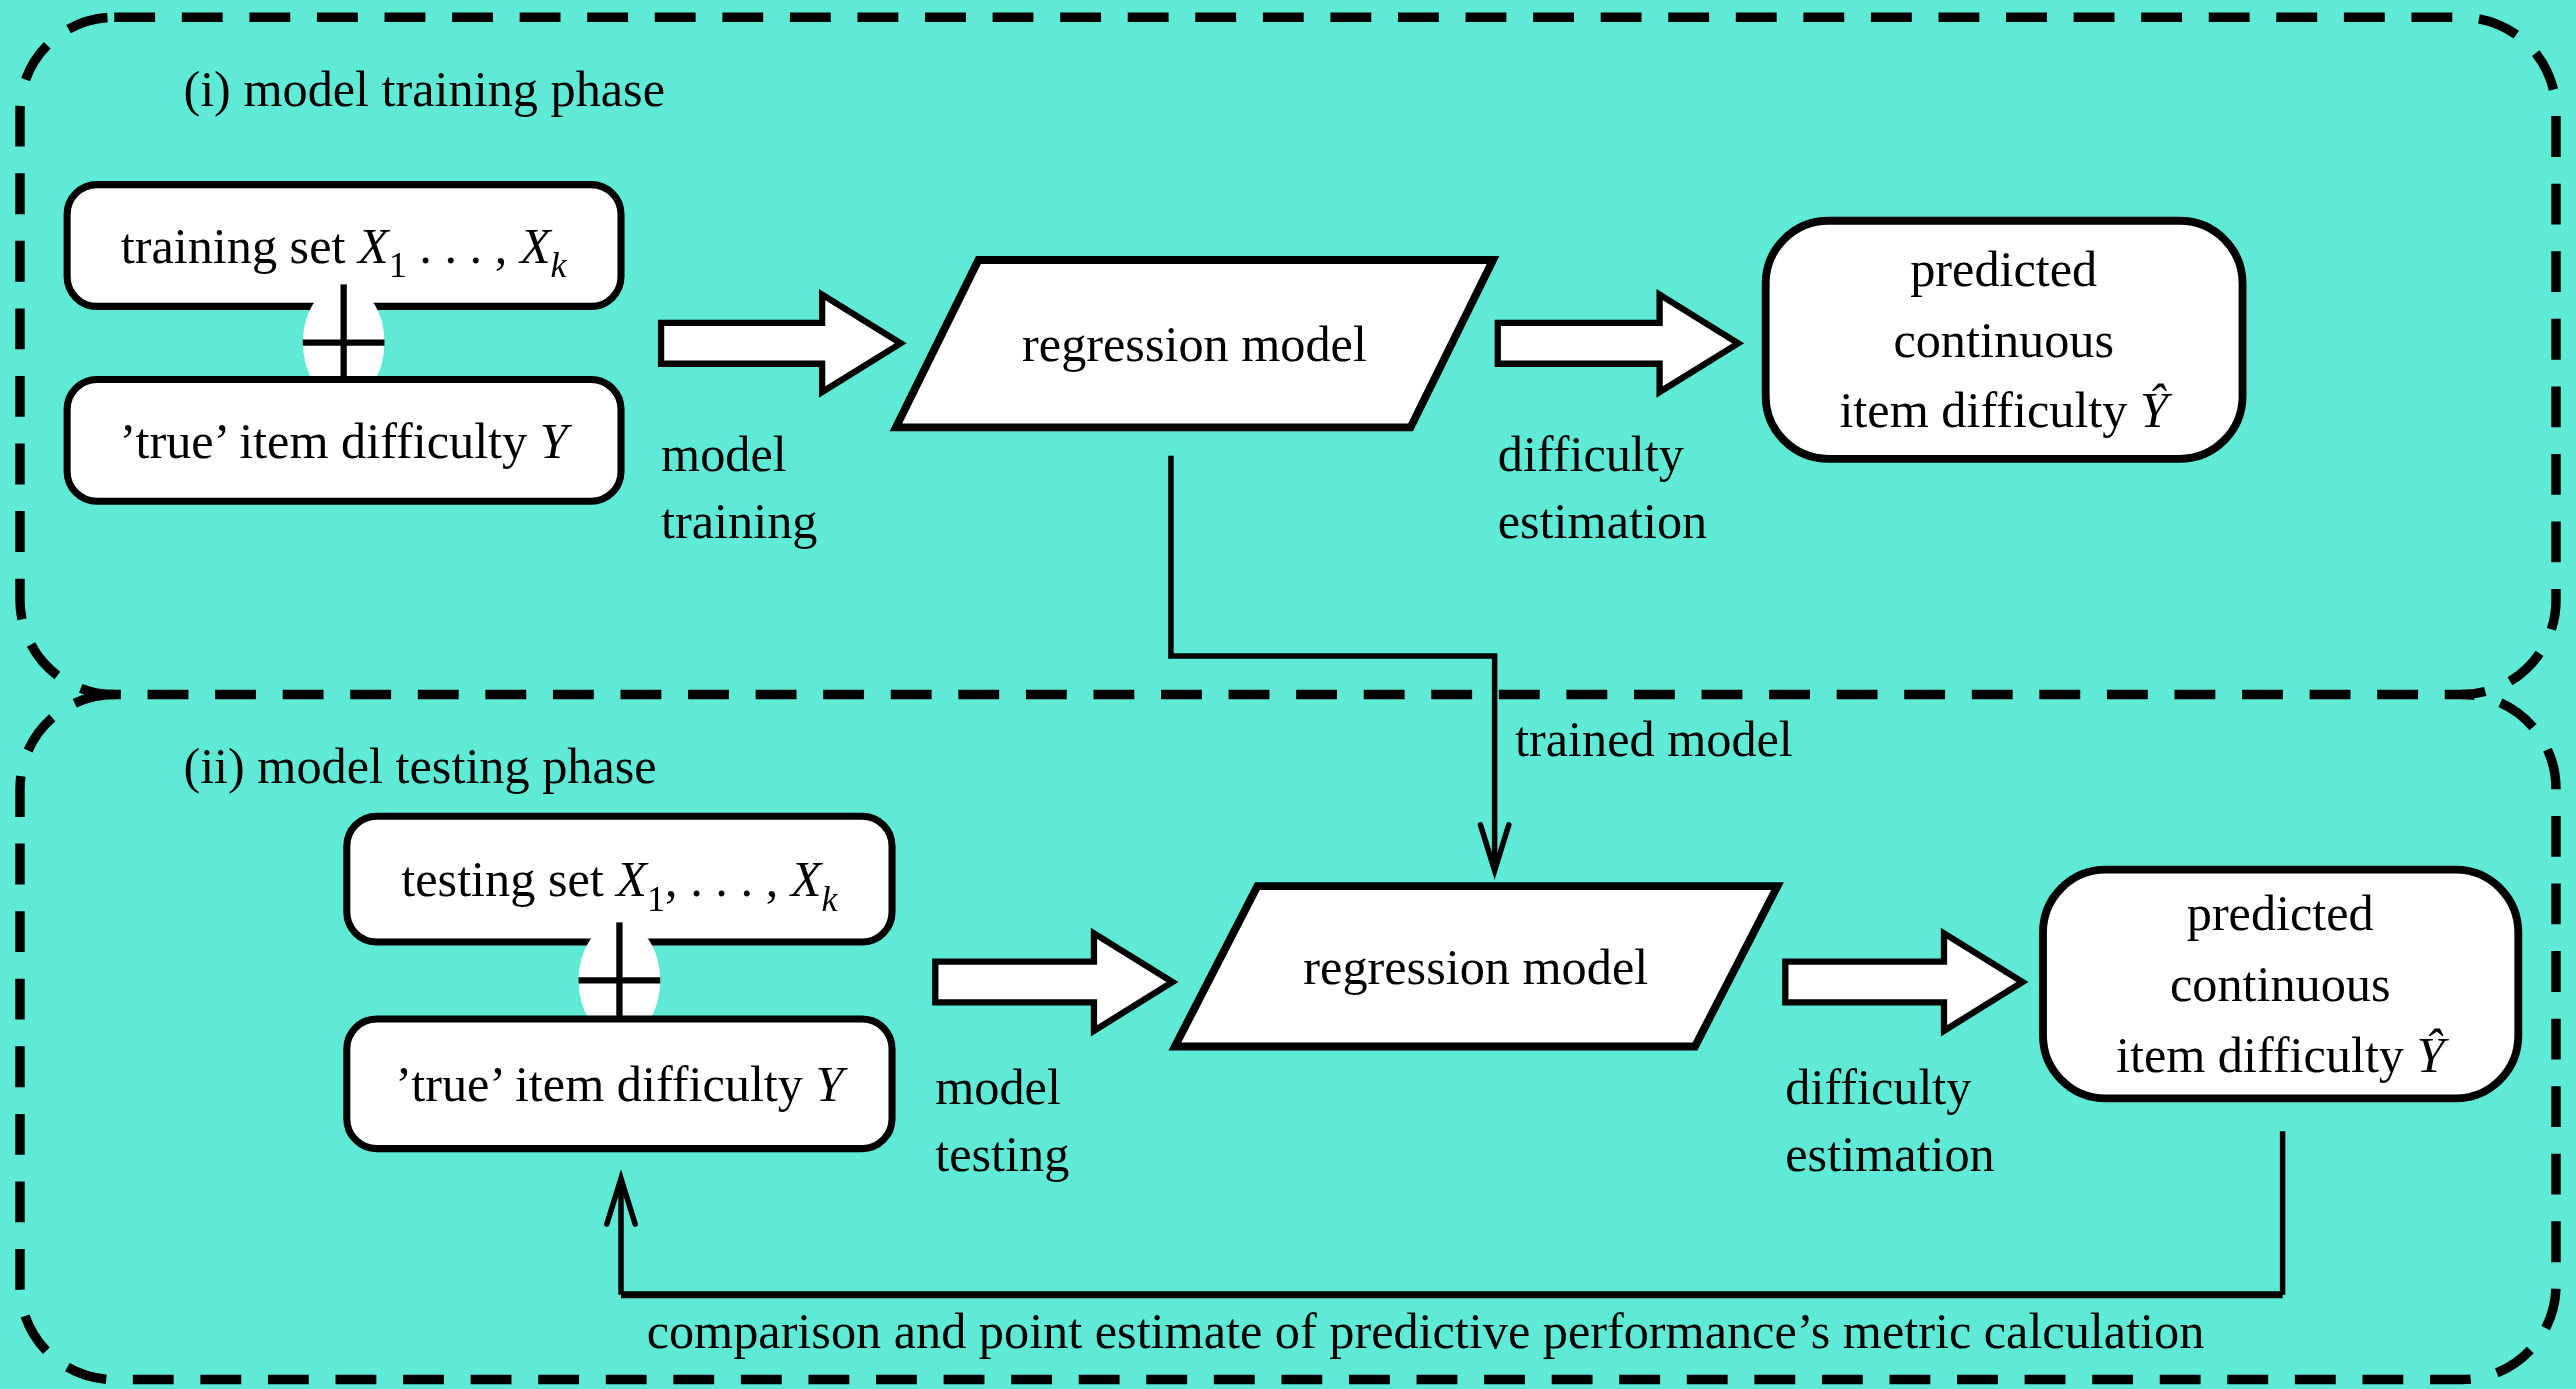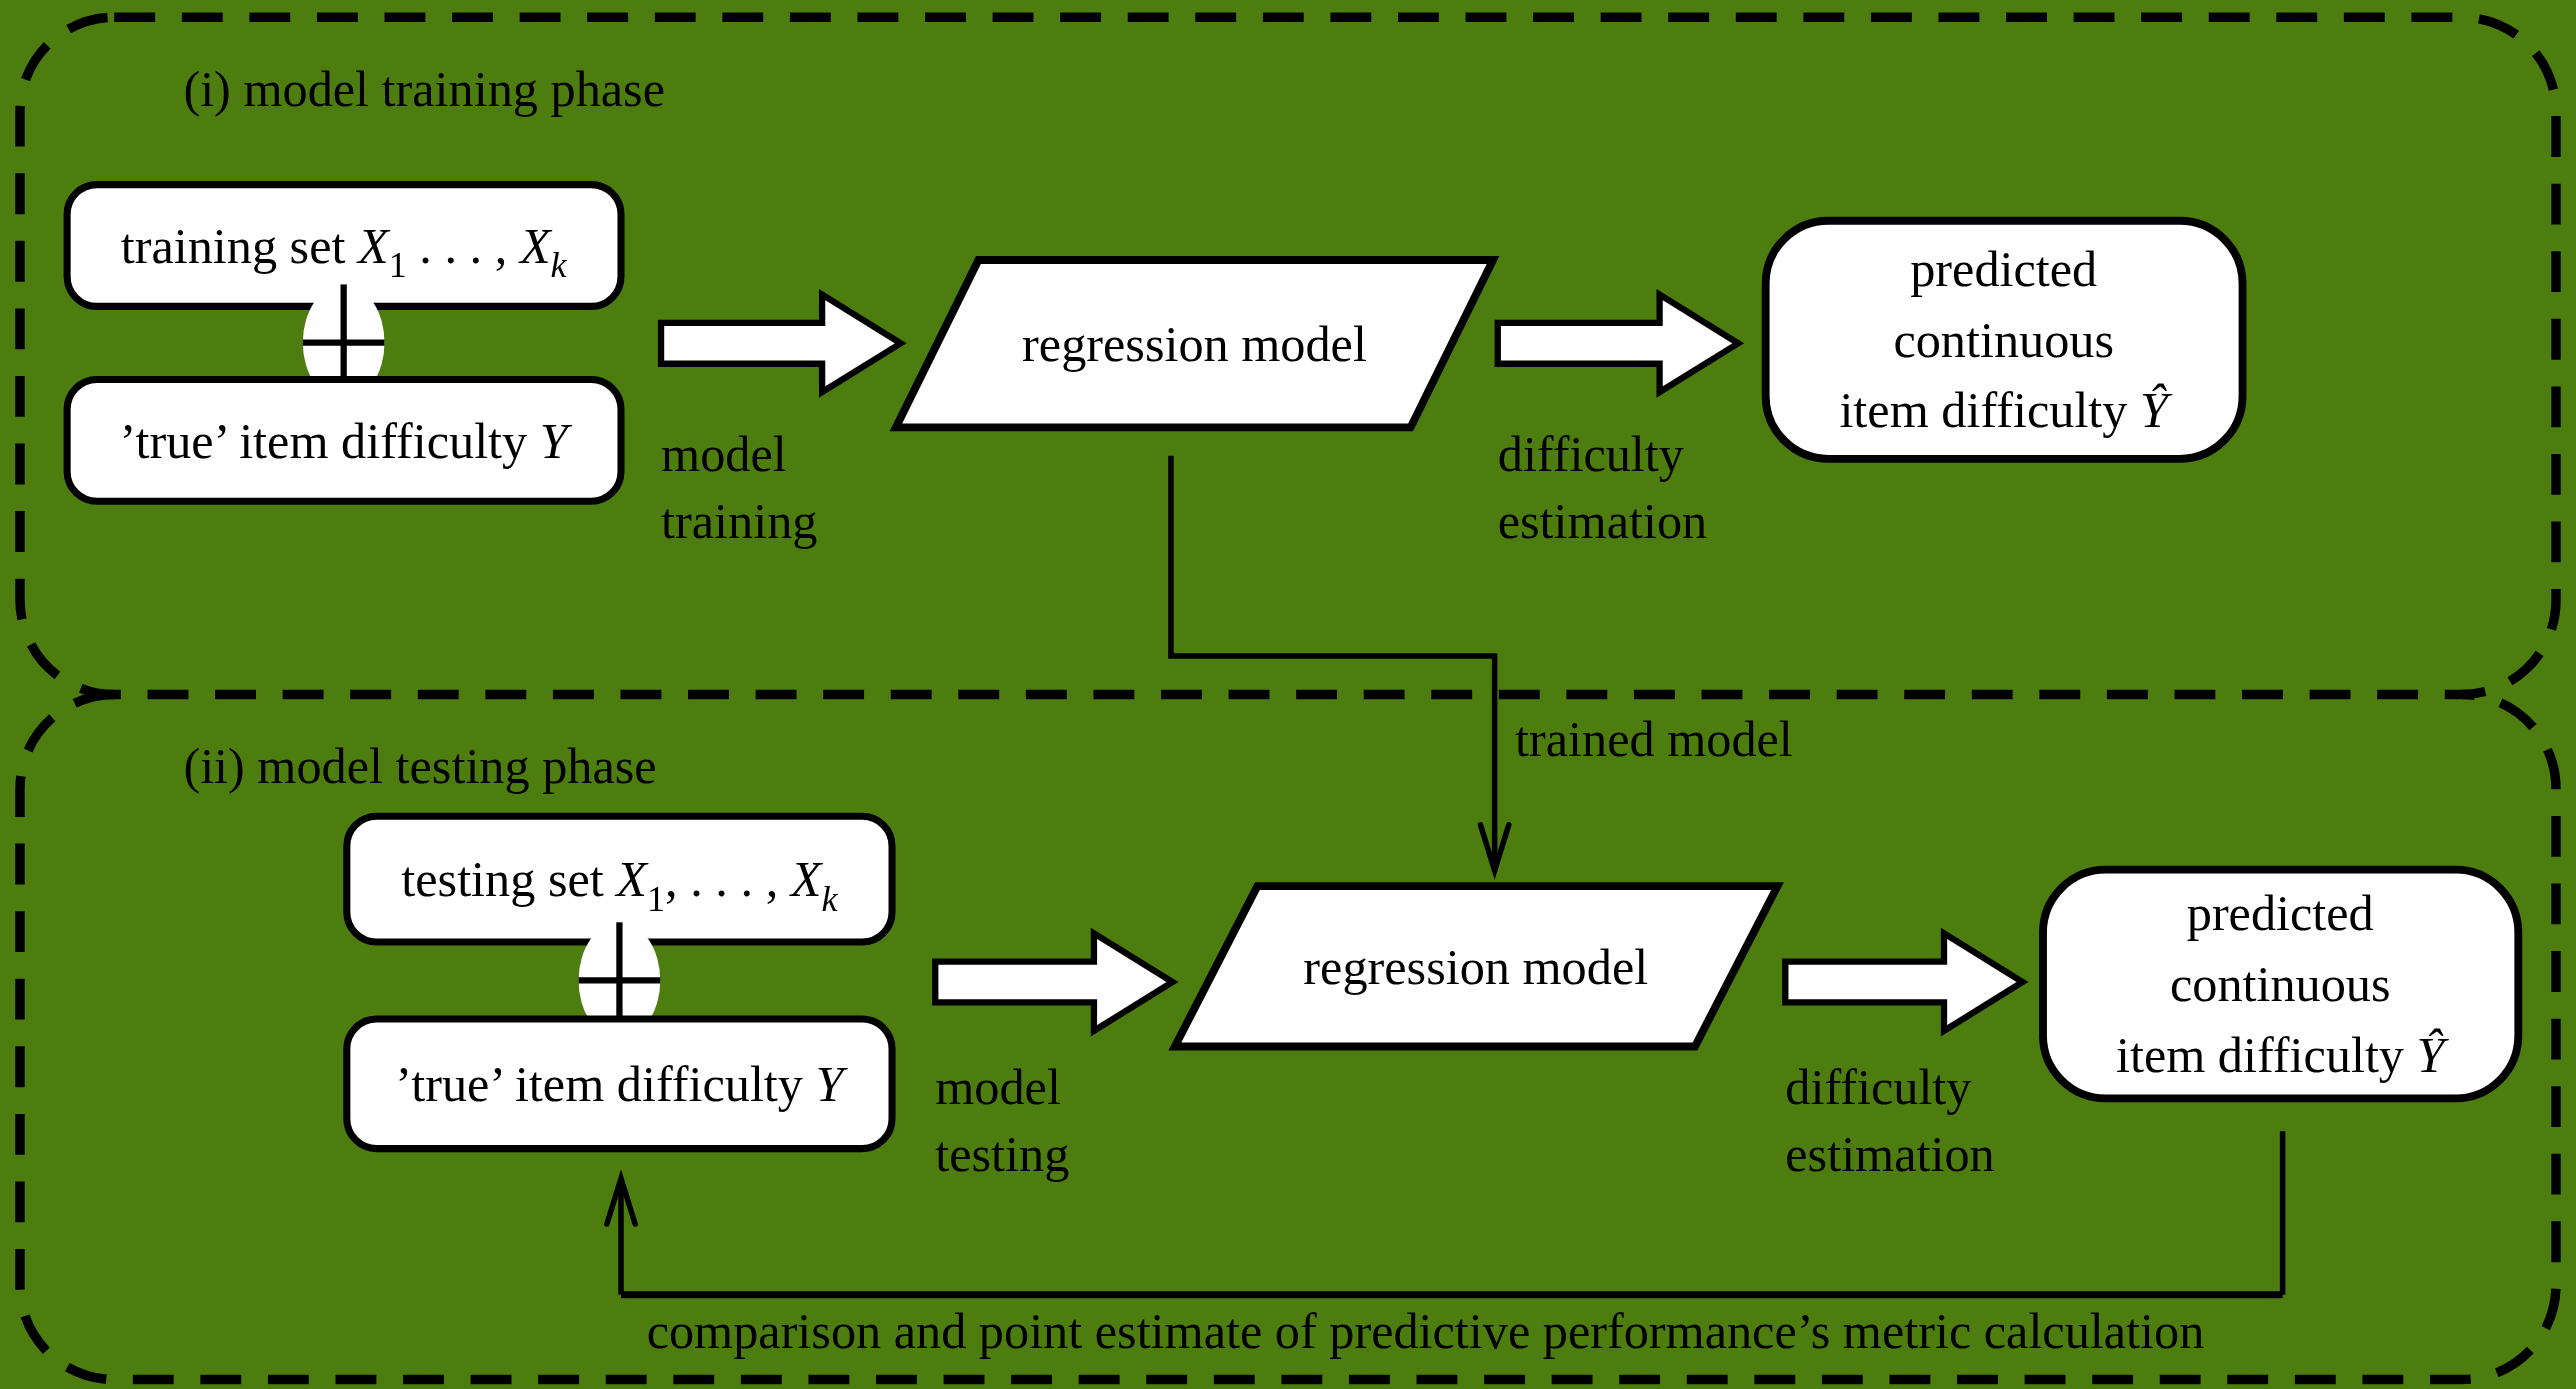--- a/index.html
+++ b/index.html
@@ -1,16 +1,16 @@
 <!DOCTYPE html>
 <html style="font-size:12.6px"><head>
 <meta charset="utf-8">
 <style>
   html,body{margin:0;padding:0;background:#ffffff;}
-  .stage{width:2576px;height:1389px;position:relative;background:#4d7c0f;overflow:hidden;}
+  .stage{width:2576px;height:1389px;position:relative;background:#5eead4;overflow:hidden;}
   svg{display:block;}
   text{font-family:"Liberation Serif","DejaVu Serif",serif;font-size:64px;fill:#000;}
   .it{font-style:italic;}
   .sub{font-size:46px;}
   .shape{fill:#ffffff;stroke:#000000;}
   .box{stroke-width:9;}
   .para{stroke-width:10;}
   .barrow{stroke-width:8;}
   .oplus{stroke-width:8;fill:#ffffff;}
   .oplusline{stroke:#000000;stroke-width:8;}

